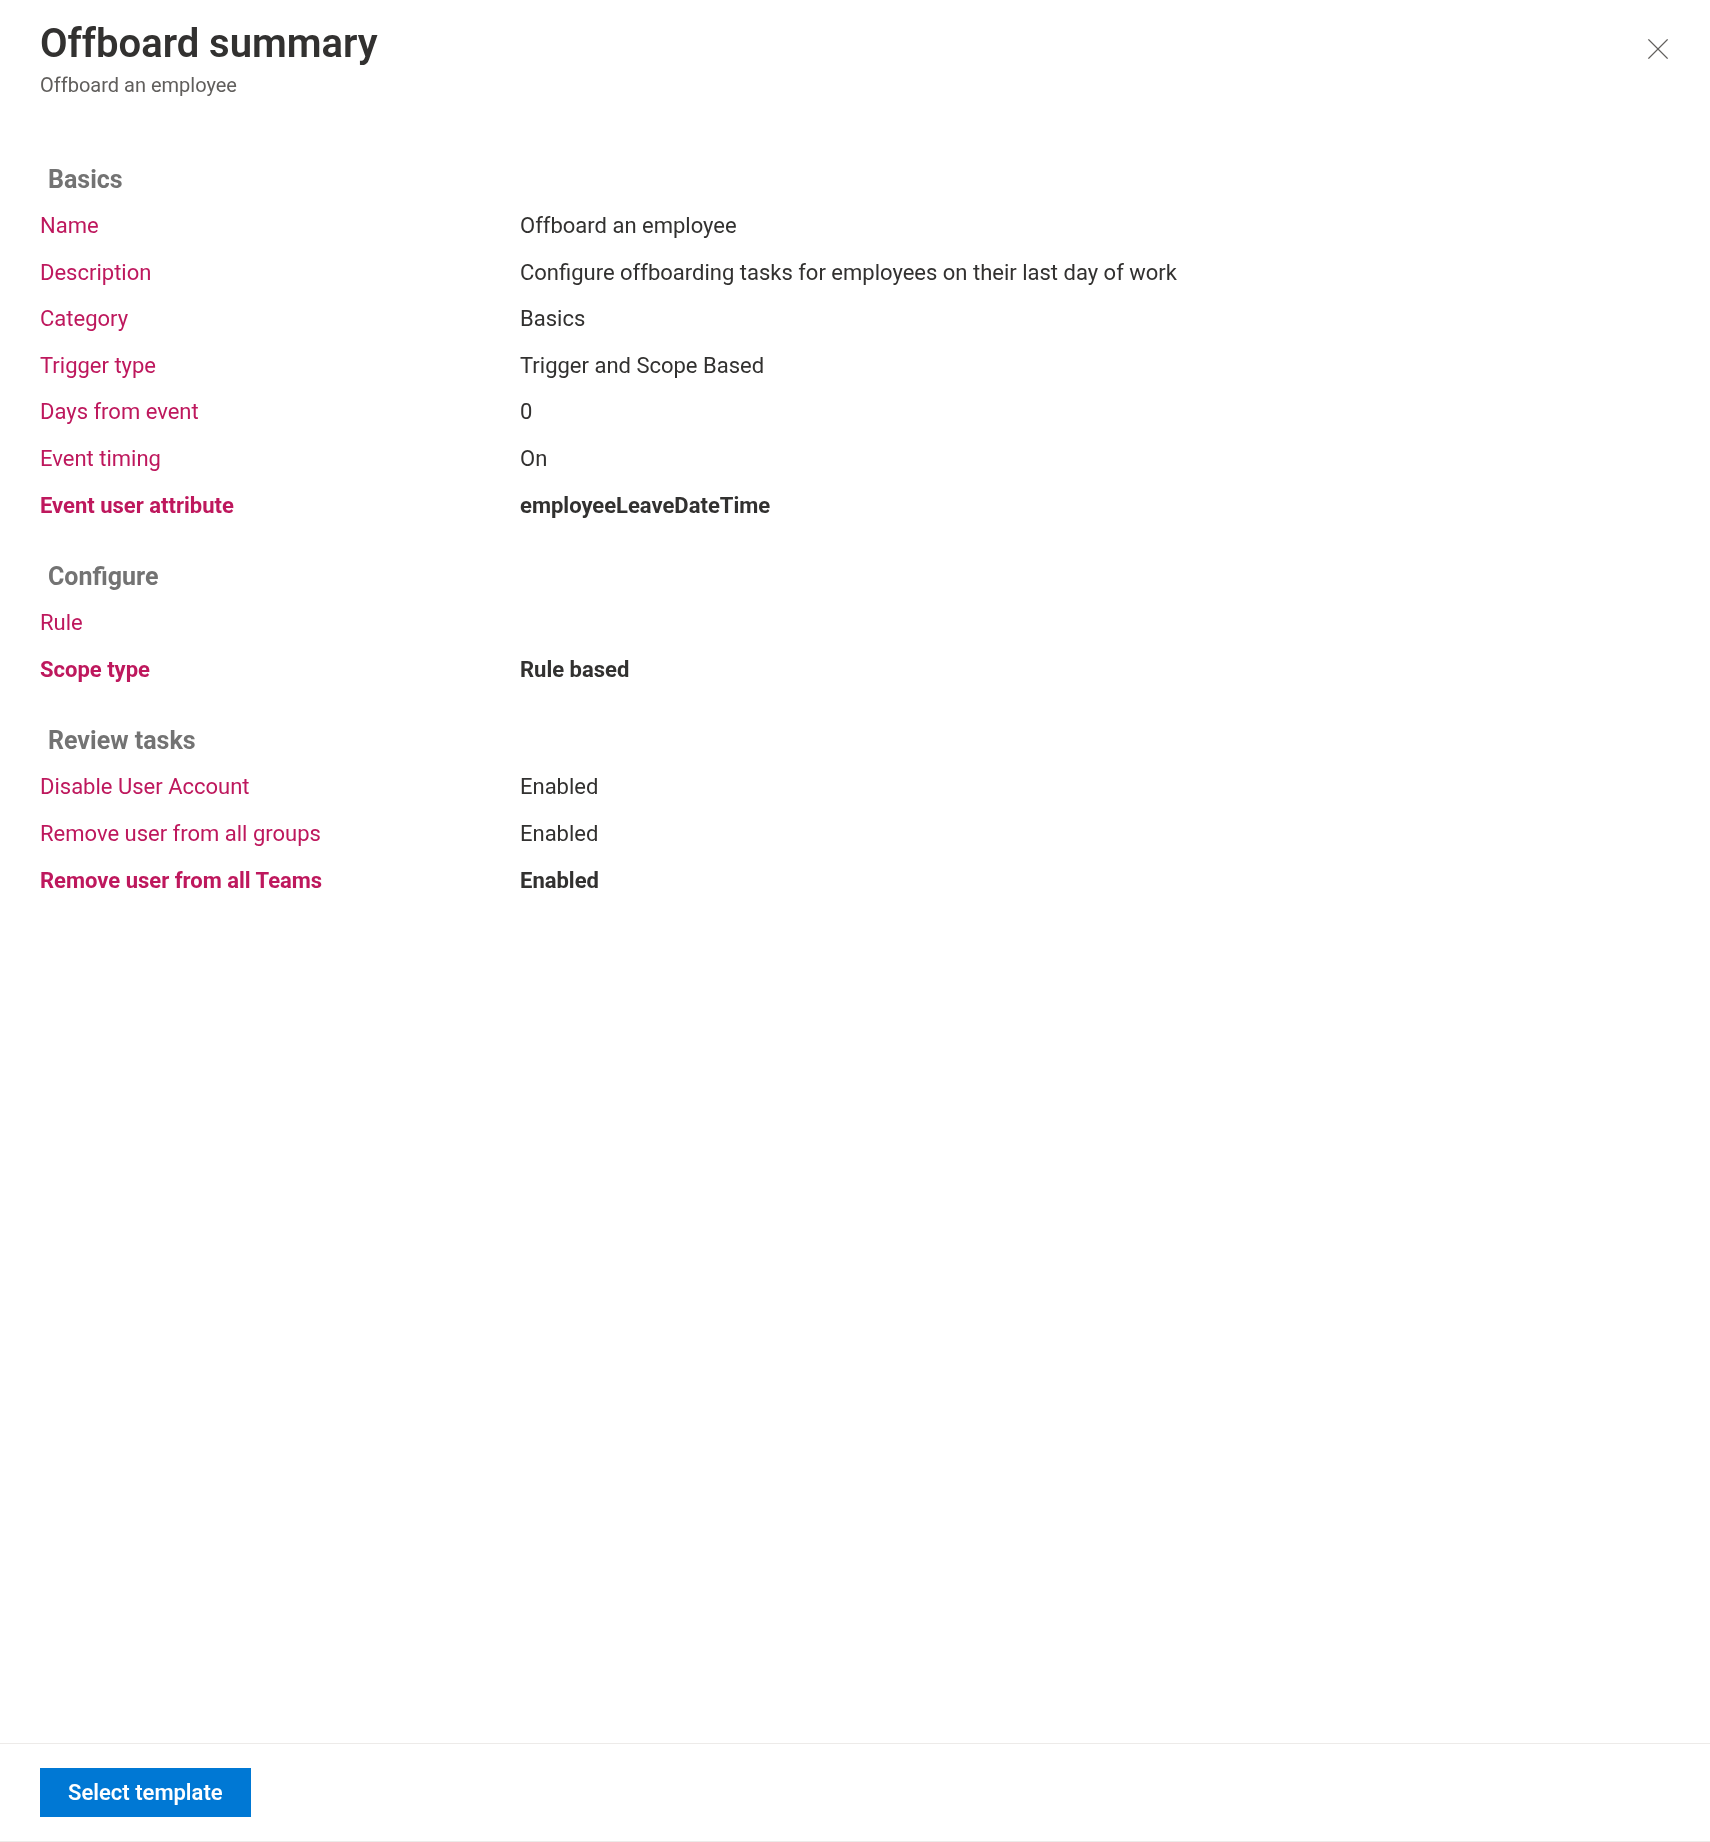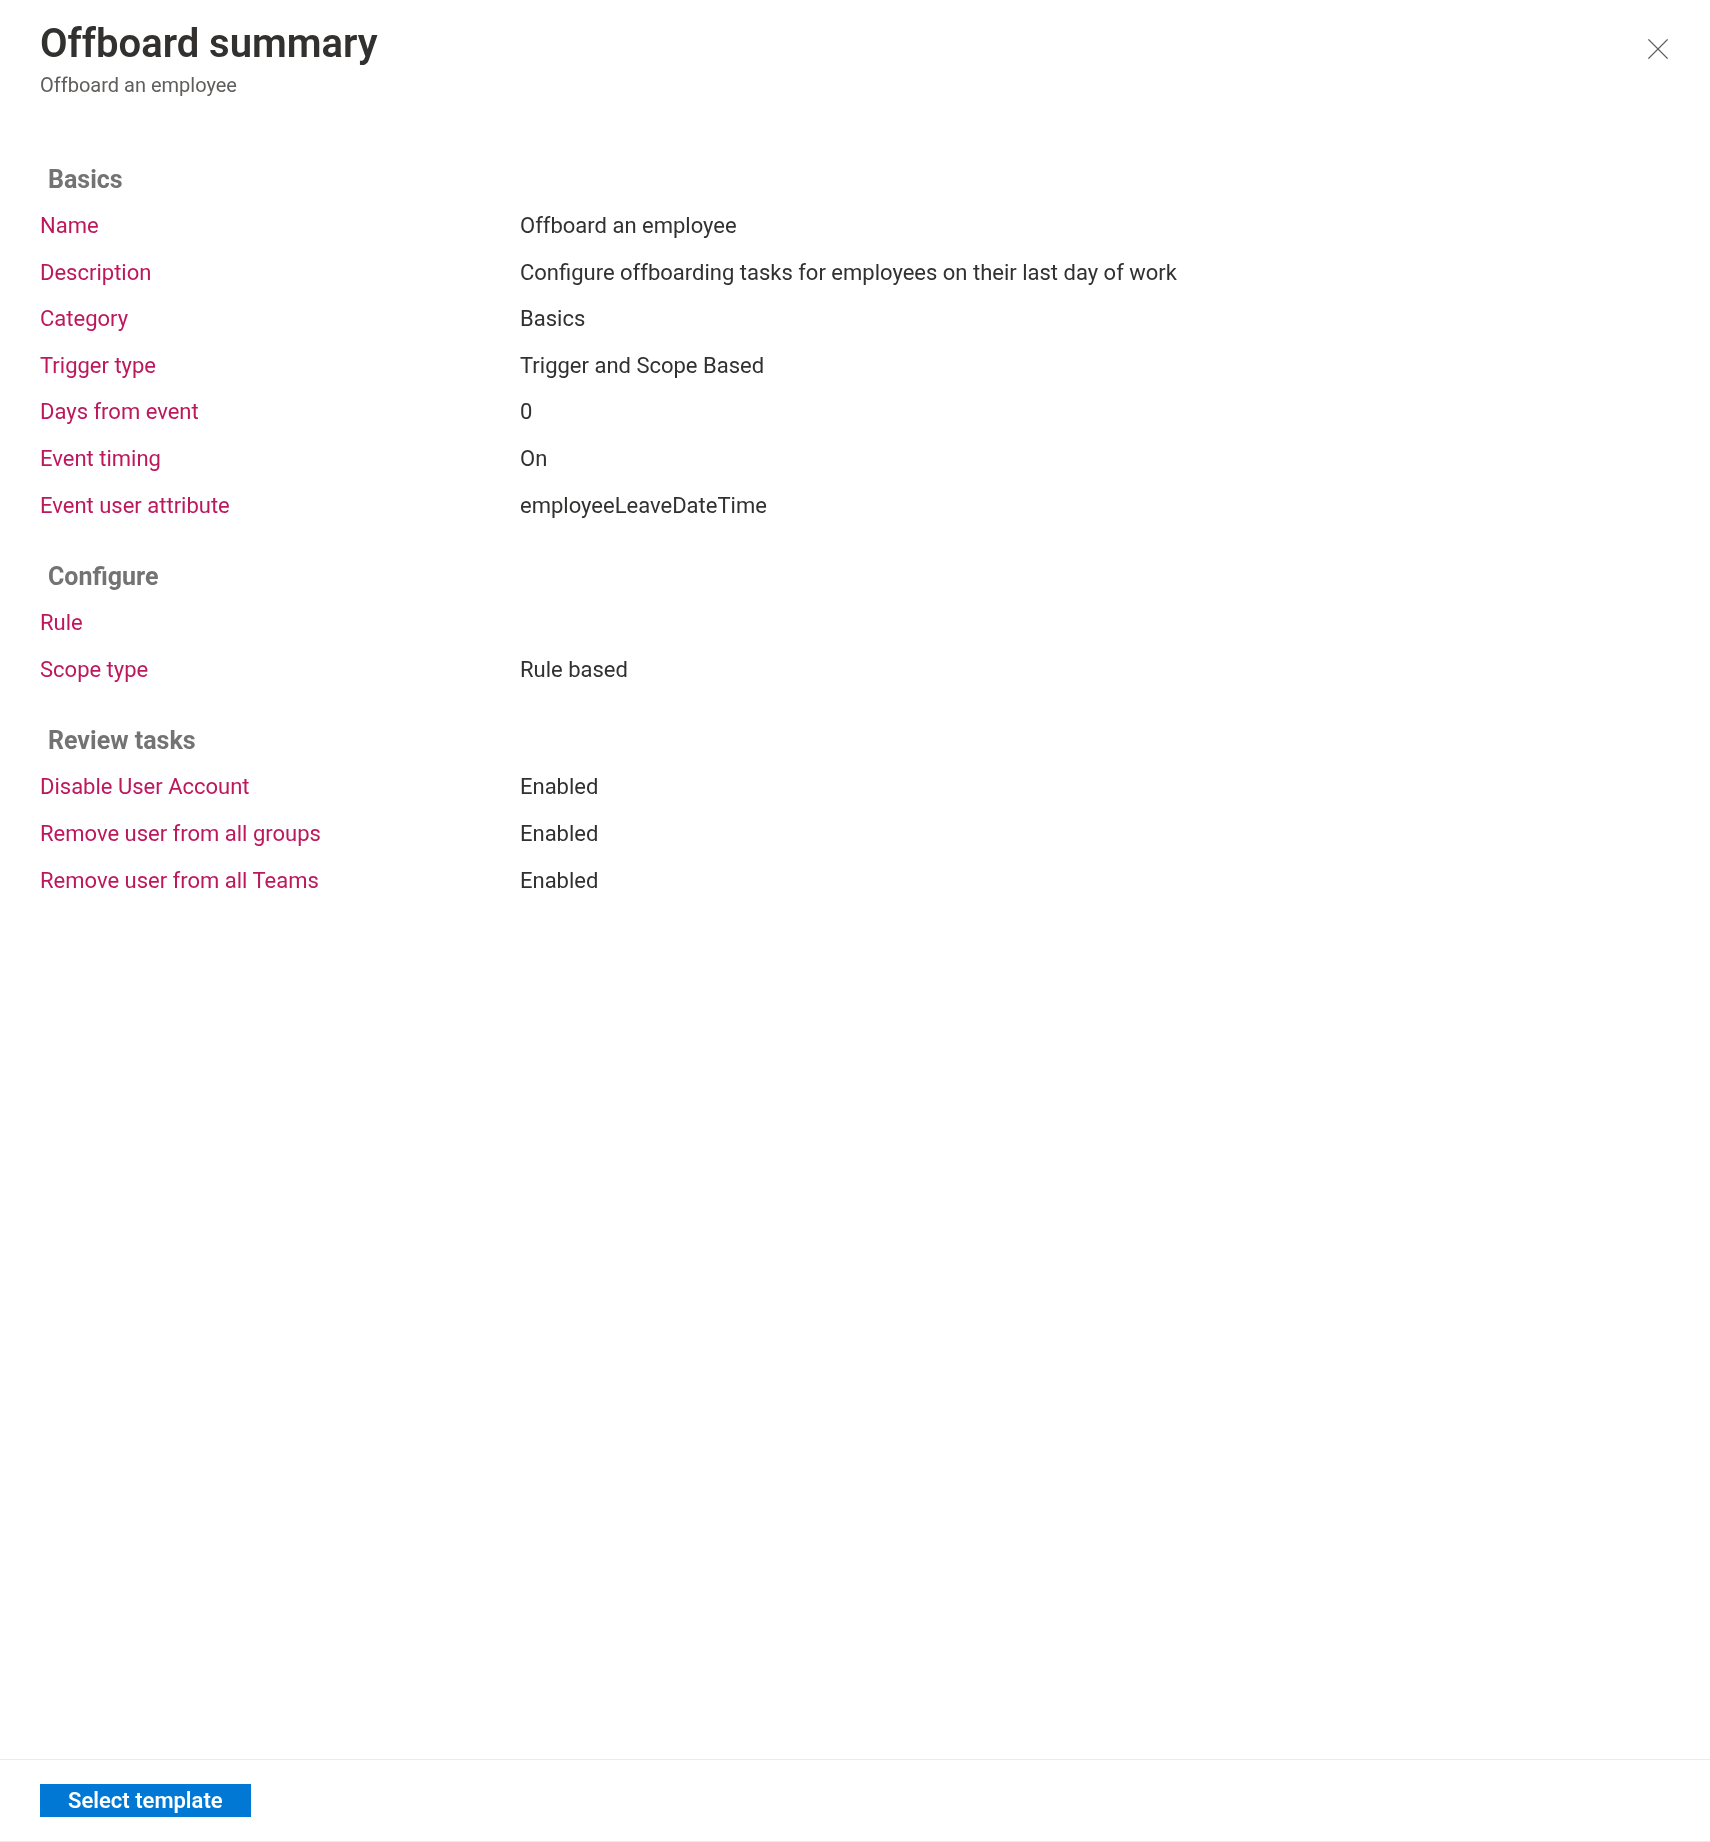--- a/index.html
+++ b/index.html
@@ -60,42 +60,42 @@
       margin: 0 0 18px 8px;
     }
     .section + .section { margin-top: 42px; }
     .kv-row {
       display: flex;
       align-items: baseline;
       font-size: 22px;
       line-height: 1.3;
       margin: 0 0 18px 0;
     }
-    .kv-row:last-child { margin-bottom: 0; }
+    .kv-row:last-child { margin-bottom: 0; font-weight: bold; }
     .kv-label {
       flex: 0 0 480px;
       color: #be185d;
     }
     .kv-value {
       flex: 1 1 auto;
       color: #323130;
     }
     .footer {
       border-top: 1px solid #edebe9;
       border-bottom: 1px solid #edebe9;
       padding: 24px 40px;
       background: #ffffff;
     }
     .primary-btn {
       background: #0078d4;
       color: #ffffff;
       border: none;
       font-size: 22px;
       font-weight: 600;
-      padding: 4px 28px;
+      padding: 12px 28px;
       cursor: pointer;
       font-family: inherit;
     }
   </style>
 </head>
 <body>
 
 <div class="panel">
 
   <div class="header">

